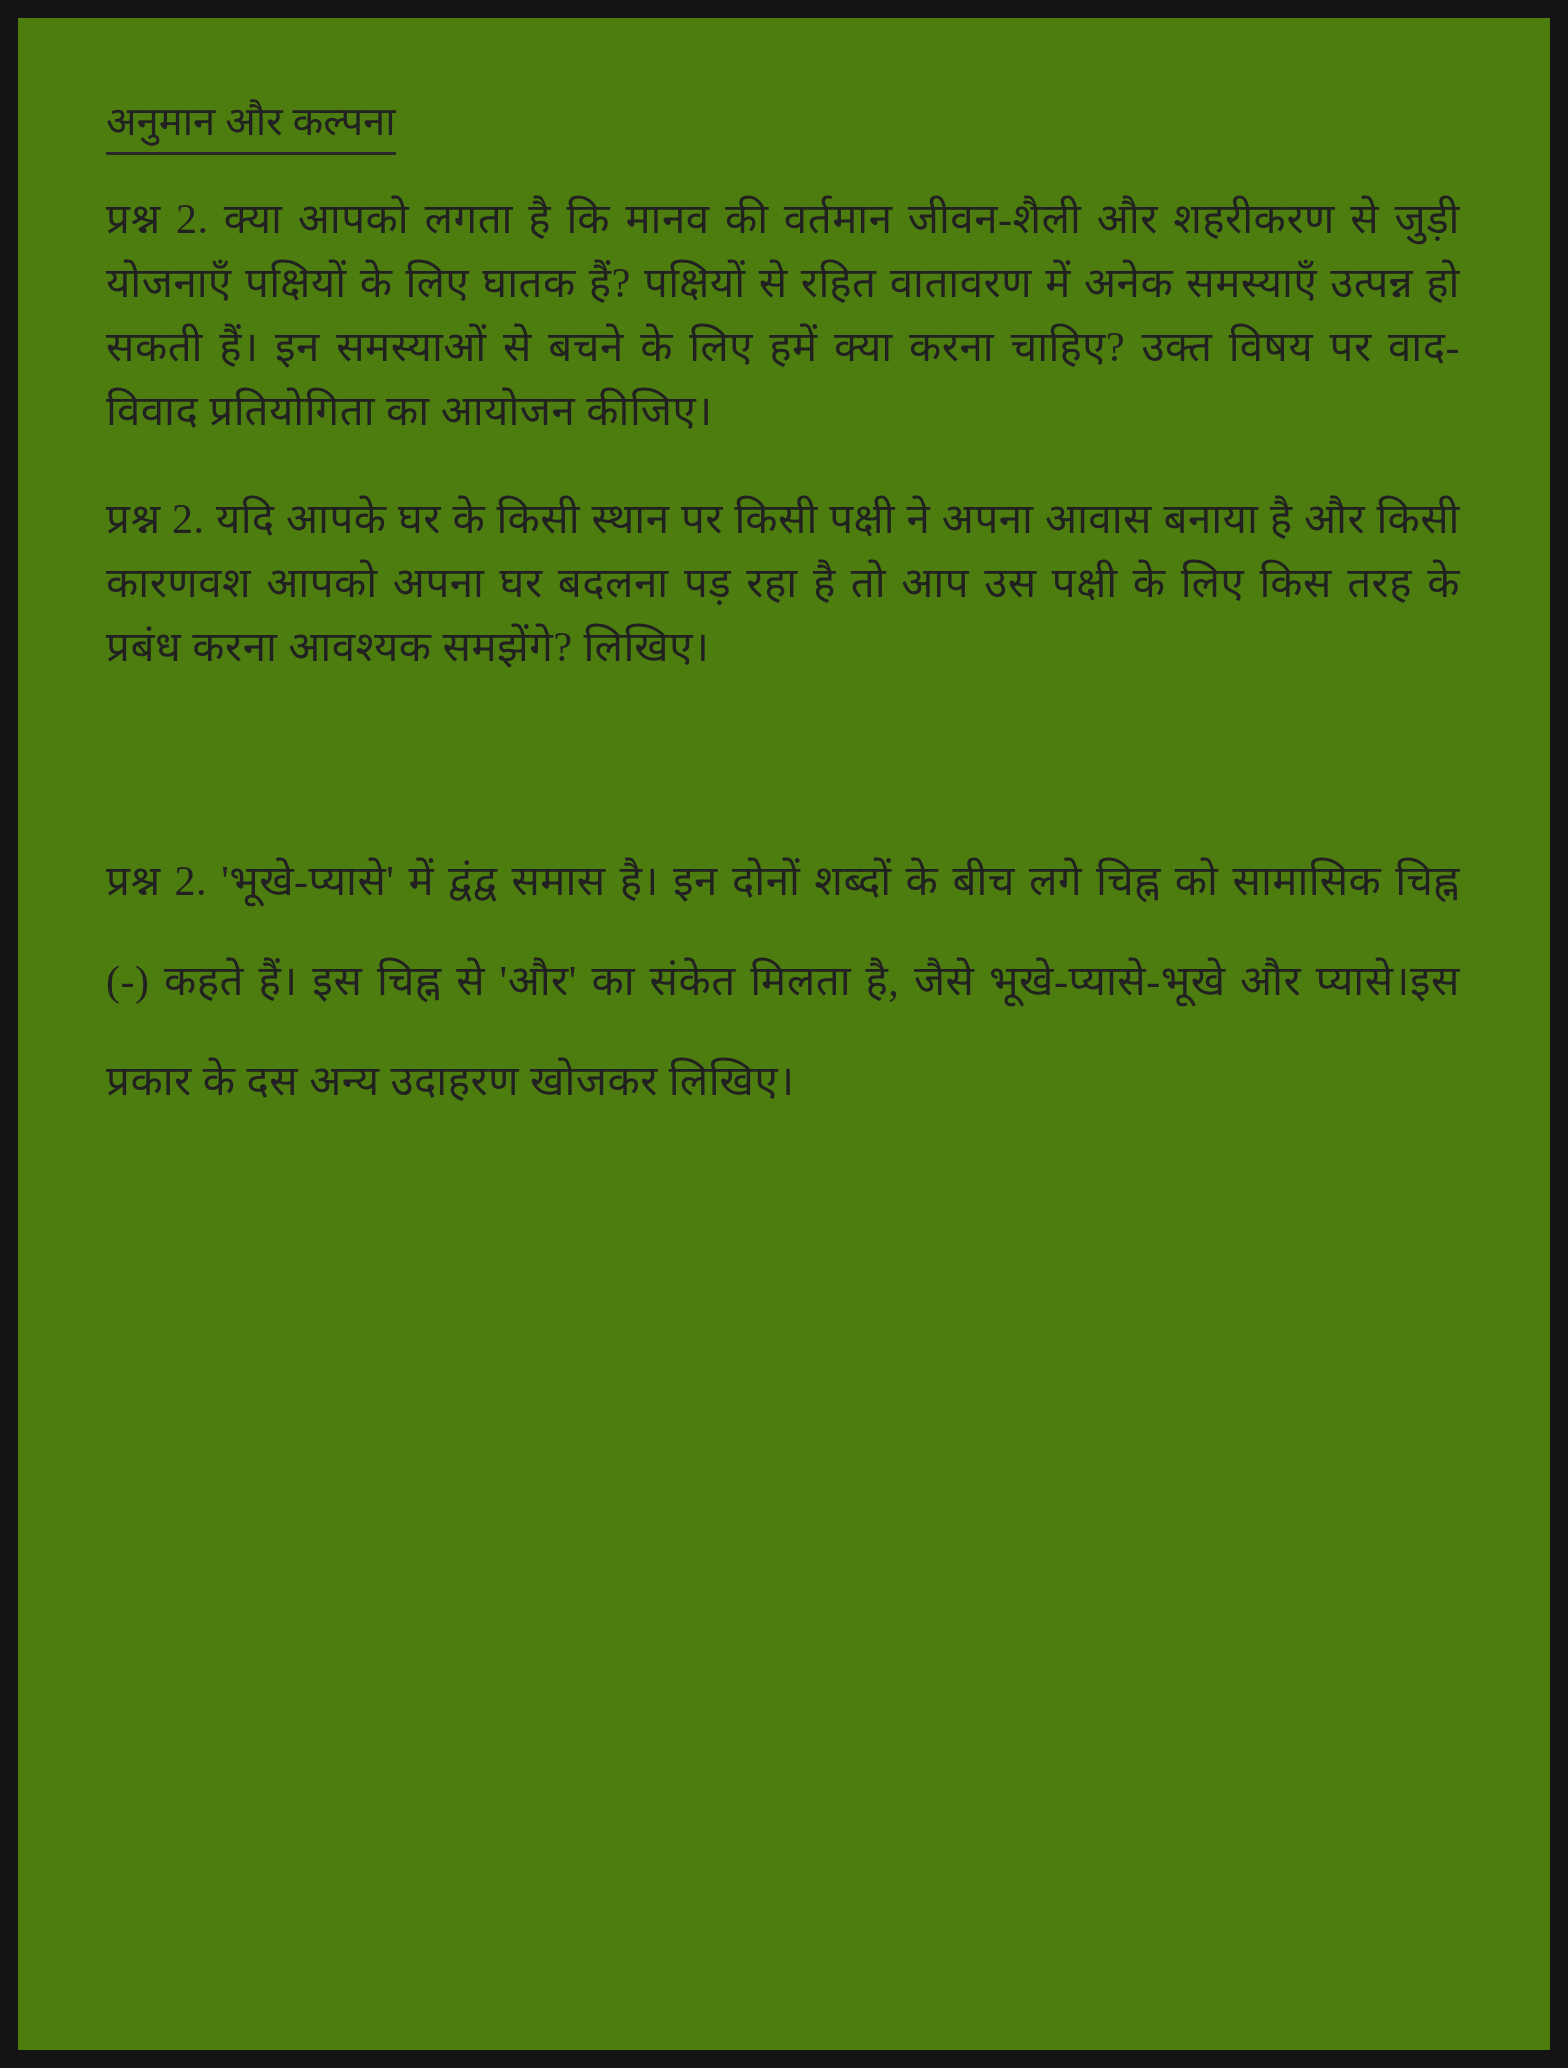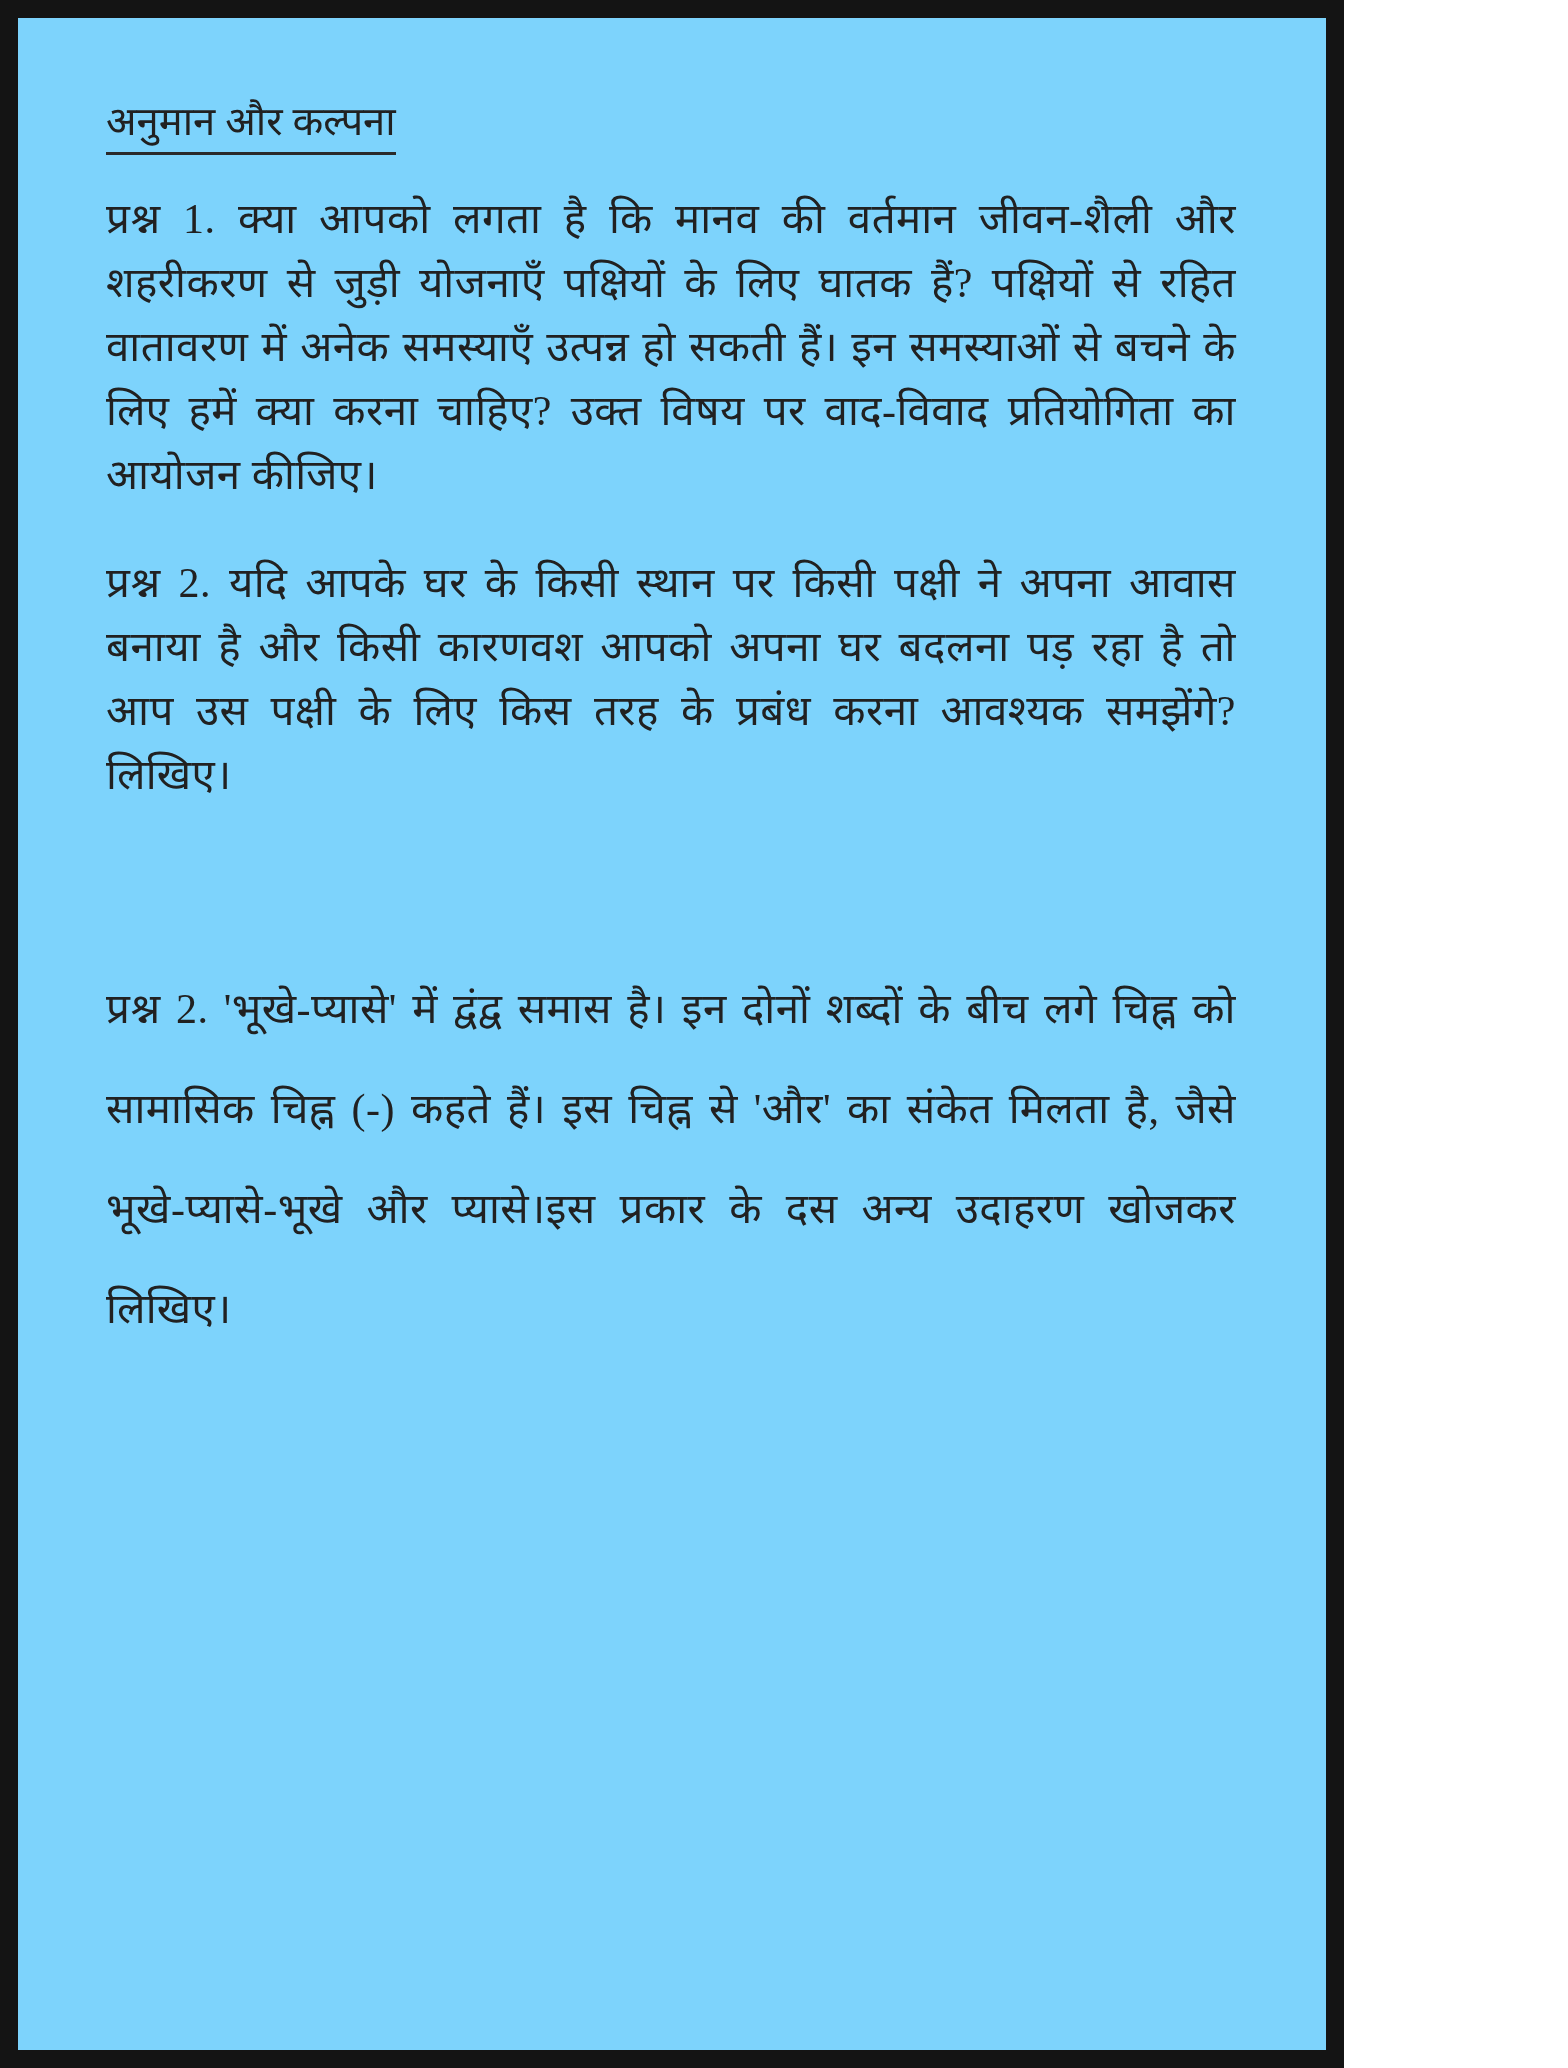--- a/index.html
+++ b/index.html
@@ -2,24 +2,24 @@
 <html lang="hi"><head>
 <meta charset="utf-8">
 <style>
   html, body {
     margin: 0;
     padding: 0;
     background: #ffffff;
   }
   .page-frame {
     box-sizing: border-box;
-    width: 1344px;
+    width: 1568px;
     height: 2068px;
     border: 18px solid #141414;
-    background: #7dd3fc;
+    background: #4d7c0f;
     overflow: hidden;
     font-family: "Liberation Serif", "DejaVu Serif", serif;
     color: #212121;
   }
   .page-content {
     box-sizing: border-box;
     padding: 78px 90px 60px 88px;
   }
   .section {
     margin: 0;
@@ -62,21 +62,21 @@
 </style>
 </head>
 <body>
 
 <div class="page-frame">
   <div class="page-content">
 
     <section class="section">
       <h2 class="heading"><span class="heading-text">अनुमान और कल्पना</span></h2>
 
-      <p class="para">प्रश्न 1. क्या आपको लगता है कि मानव की वर्तमान जीवन-शैली और शहरीकरण से जुड़ी योजनाएँ पक्षियों के लिए घातक हैं? पक्षियों से रहित वातावरण में अनेक समस्याएँ उत्पन्न हो सकती हैं। इन समस्याओं से बचने के लिए हमें क्या करना चाहिए? उक्त विषय पर वाद-विवाद प्रतियोगिता का आयोजन कीजिए।</p>
+      <p class="para">प्रश्न 2. क्या आपको लगता है कि मानव की वर्तमान जीवन-शैली और शहरीकरण से जुड़ी योजनाएँ पक्षियों के लिए घातक हैं? पक्षियों से रहित वातावरण में अनेक समस्याएँ उत्पन्न हो सकती हैं। इन समस्याओं से बचने के लिए हमें क्या करना चाहिए? उक्त विषय पर वाद-विवाद प्रतियोगिता का आयोजन कीजिए।</p>
 
       <p class="para">प्रश्न 2. यदि आपके घर के किसी स्थान पर किसी पक्षी ने अपना आवास बनाया है और किसी कारणवश आपको अपना घर बदलना पड़ रहा है तो आप उस पक्षी के लिए किस तरह के प्रबंध करना आवश्यक समझेंगे? लिखिए।</p>
     </section>
 
     <section class="section">
 
 
       <p class="para para-wide">प्रश्न 2. 'भूखे-प्यासे' में द्वंद्व समास है। इन दोनों शब्दों के बीच लगे चिह्न को सामासिक चिह्न (-) कहते हैं। इस चिह्न से 'और' का संकेत मिलता है, जैसे भूखे-प्यासे-भूखे और प्यासे।इस प्रकार के दस अन्य उदाहरण खोजकर लिखिए।</p>
     </section>
 

